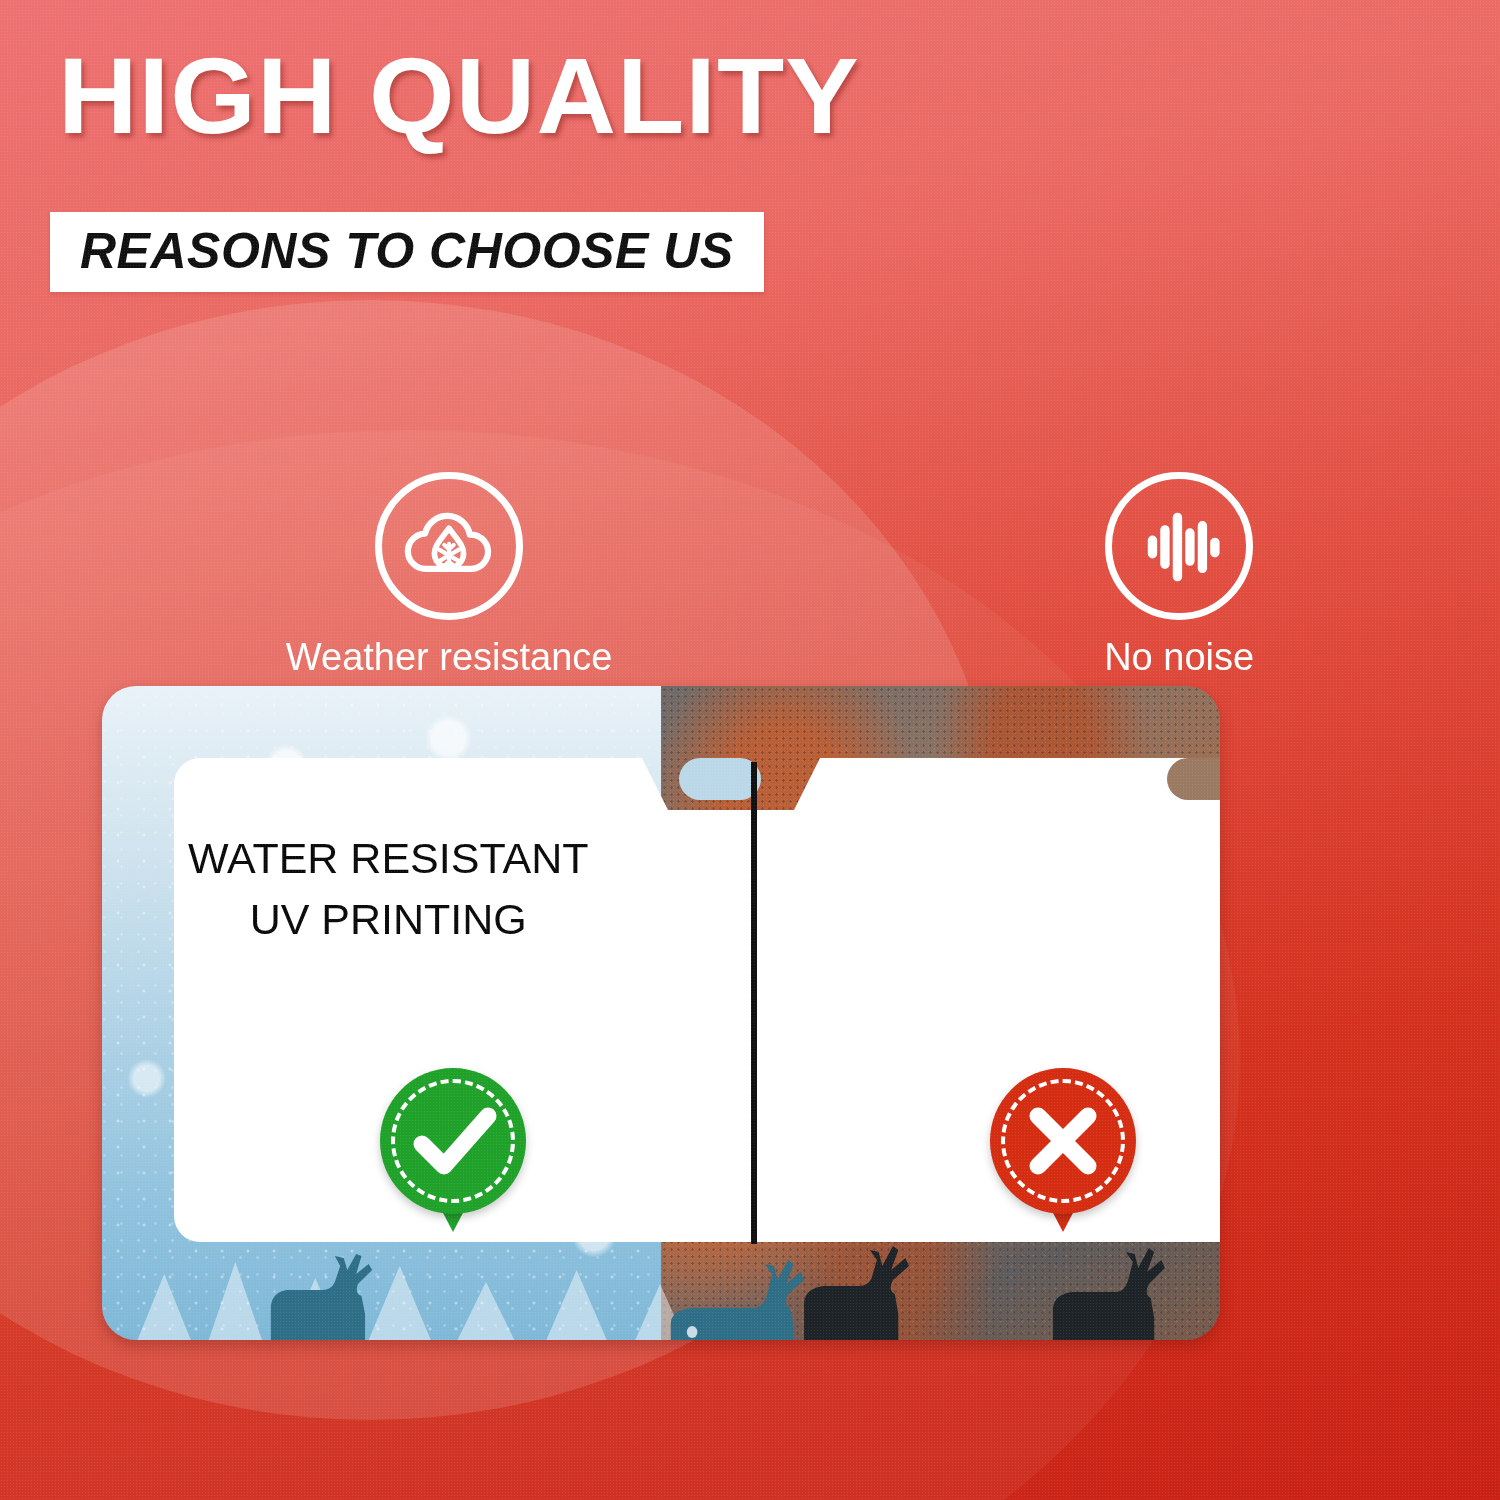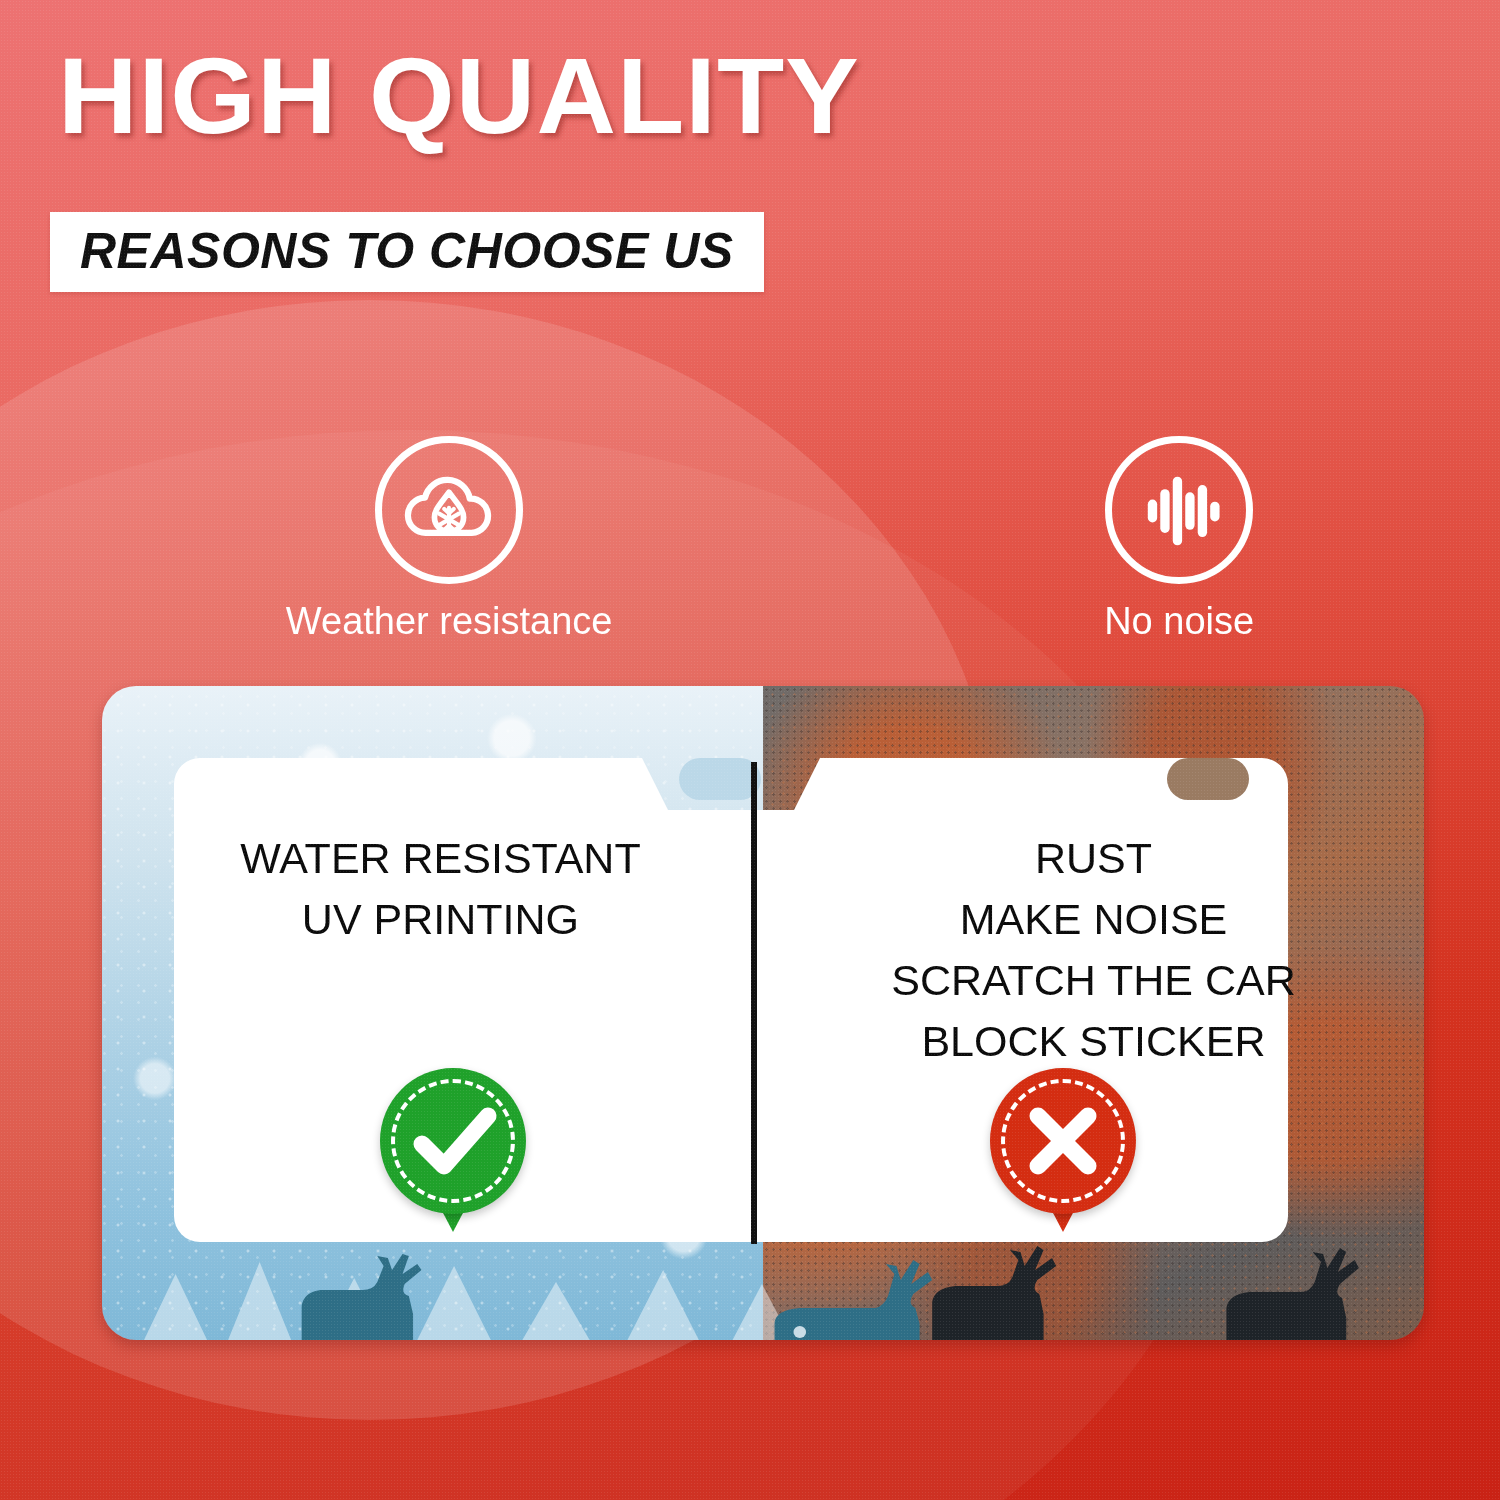--- a/index.html
+++ b/index.html
@@ -51,41 +51,41 @@
     box-shadow:0 2px 4px rgba(120,20,15,.18);
   }
   .subbar span{
     display:block;
     font-size:50px;line-height:1;font-weight:bold;font-style:italic;
     color:#111111;letter-spacing:.5px;white-space:nowrap;
   }
 
   
   .features{
-    position:absolute;left:0;top:436px;width:1460px;
+    position:absolute;left:0;top:472px;width:1460px;
     display:flex;justify-content:space-around;align-items:flex-start;
     padding-left:40px;
     text-align:right;
   }
   .feature{display:flex;flex-direction:column;align-items:center;}
   .feature .ring{
     width:148px;height:148px;border-radius:50%;
     border:7px solid #FFFFFF;
     display:flex;align-items:center;justify-content:center;
     box-sizing:border-box;
   }
   .feature .flabel{
     margin-top:16px;
     font-size:38px;color:#FFFFFF;white-space:nowrap;
     font-family:"Liberation Sans", sans-serif;
   }
 
   
   .plate{
-    position:absolute;left:102px;top:686px;width:1322px;height:654px;
+    position:absolute;left:102px;top:686px;width:1118px;height:654px;
     border-radius:34px;overflow:hidden;
     box-shadow:0 6px 14px rgba(90,10,8,.28);
   }
   .plate-half{position:absolute;top:0;height:100%;width:50%;}
   .plate-left{
     left:0;
     background:
       radial-gradient(circle at 18% 22%, rgba(255,255,255,.85) 0 3%, transparent 4%),
       radial-gradient(circle at 33% 12%, rgba(255,255,255,.7) 0 2%, transparent 3%),
       radial-gradient(circle at 62% 8%,  rgba(255,255,255,.65) 0 2.4%, transparent 3.4%),
@@ -300,26 +300,20 @@
       <path d="M1028 124 L1054 72 L1180 72 L1206 124 Z" fill="#FFFFFF" opacity="0"></path>
     </svg>
 
     <div class="divider"></div>
 
     <div class="plate-text left">
       <div>WATER RESISTANT</div>
       <div>UV PRINTING</div>
     </div>
 
-    <div class="plate-text right">
-      <div>RUST</div>
-      <div>MAKE NOISE</div>
-      <div>SCRATCH THE CAR</div>
-      <div>BLOCK STICKER</div>
-    </div>
 
     <div class="badge badge-green" style="left:278px;top:382px;">
       <div class="tail"></div>
       <div class="circle"></div>
       <div class="dashes"></div>
       <svg width="146" height="146" viewBox="0 0 146 146">
         <path d="M42 76 L64 98 L108 48" fill="none" stroke="#FFFFFF" stroke-width="17" stroke-linecap="round" stroke-linejoin="round"></path>
       </svg>
     </div>
 

